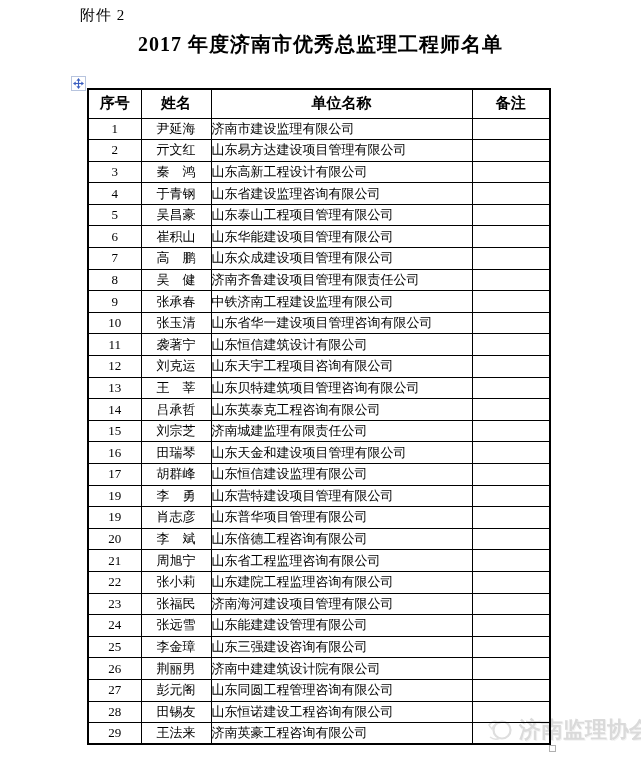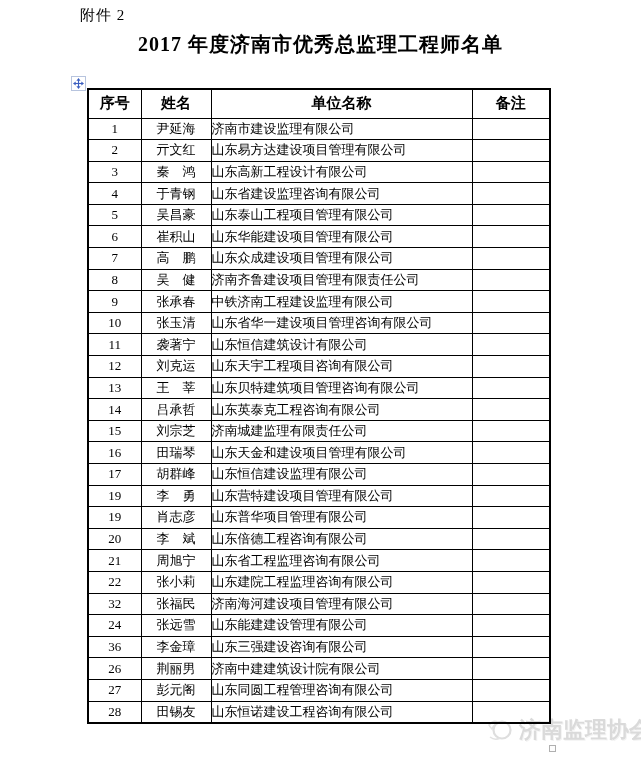--- a/index.html
+++ b/index.html
@@ -241,33 +241,33 @@
         <td class="cell-company">山东省工程监理咨询有限公司</td>
         <td class="cell-note"></td>
       </tr>
       <tr>
         <td class="cell-no">22</td>
         <td class="cell-name">张小莉</td>
         <td class="cell-company">山东建院工程监理咨询有限公司</td>
         <td class="cell-note"></td>
       </tr>
       <tr>
-        <td class="cell-no">32</td>
+        <td class="cell-no">23</td>
         <td class="cell-name">张福民</td>
         <td class="cell-company">济南海河建设项目管理有限公司</td>
         <td class="cell-note"></td>
       </tr>
       <tr>
         <td class="cell-no">24</td>
         <td class="cell-name">张远雪</td>
         <td class="cell-company">山东能建建设管理有限公司</td>
         <td class="cell-note"></td>
       </tr>
       <tr>
-        <td class="cell-no">36</td>
+        <td class="cell-no">25</td>
         <td class="cell-name">李金璋</td>
         <td class="cell-company">山东三强建设咨询有限公司</td>
         <td class="cell-note"></td>
       </tr>
       <tr>
         <td class="cell-no">26</td>
         <td class="cell-name">荆丽男</td>
         <td class="cell-company">济南中建建筑设计院有限公司</td>
         <td class="cell-note"></td>
       </tr>
@@ -276,16 +276,22 @@
         <td class="cell-name">彭元阁</td>
         <td class="cell-company">山东同圆工程管理咨询有限公司</td>
         <td class="cell-note"></td>
       </tr>
       <tr>
         <td class="cell-no">28</td>
         <td class="cell-name">田锡友</td>
         <td class="cell-company">山东恒诺建设工程咨询有限公司</td>
         <td class="cell-note"></td>
       </tr>
+      <tr>
+        <td class="cell-no">29</td>
+        <td class="cell-name">王法来</td>
+        <td class="cell-company">济南英豪工程咨询有限公司</td>
+        <td class="cell-note"></td>
+      </tr>
     </tbody>
 </table>
 
 <div class="resize-handle"></div>
 
 </body></html>

